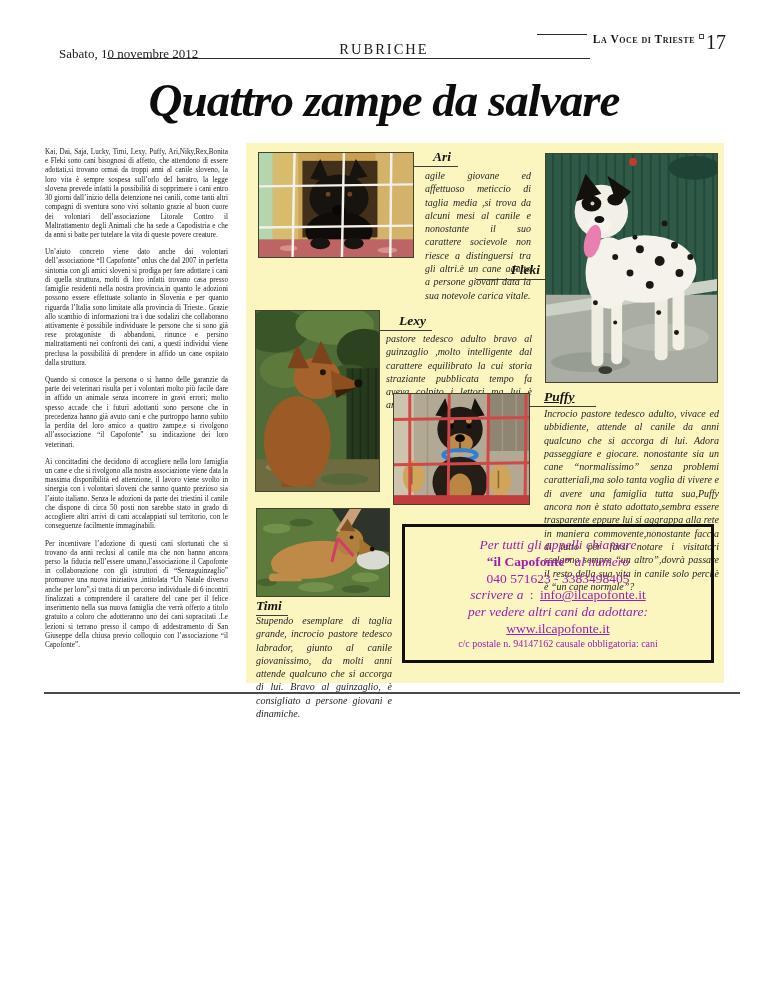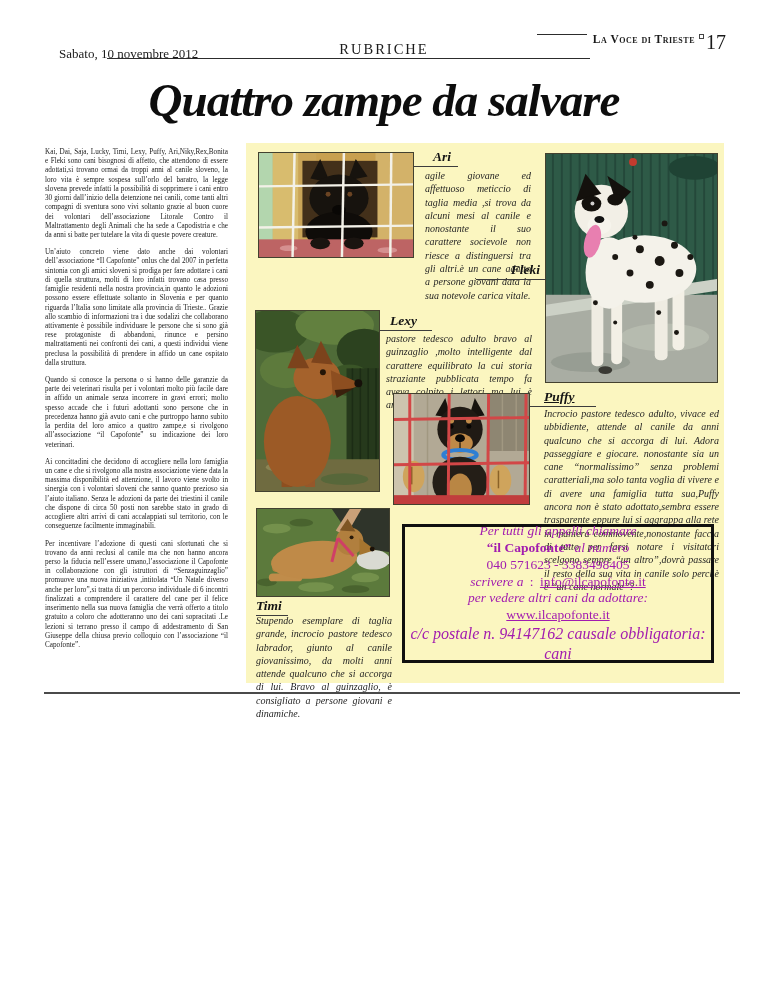--- a/index.html
+++ b/index.html
@@ -35,21 +35,21 @@
   .photo { position:absolute; border:1px solid #43412f; background:#888; }
   .photo svg { display:block; width:100%; height:100%; }
 
   .dog-title { position:absolute; font-size:13.5px; font-weight:bold; font-style:italic;
     line-height:1.1; border-bottom:1.4px solid #3c3c3c; padding-bottom:1px; color:#141414; }
   .dog-text { position:absolute; font-size:10px; line-height:1.33; text-align:justify; color:#1f1f1f;font-style:italic; }
 
   
   .t-ari   { left:168px; top:7px;   width:44px; padding-left:19px; }
   .t-fleki { left:230px; top:120px; width:69px; padding-right:5px; text-align:right; }
-  .t-lexy  { left:134px; top:171px; width:52px; padding-left:10px; }
+  .t-lexy  { left:134px; top:171px; width:52px; padding-left:19px; }
   .t-puffy { left:284px; top:247px; width:66px; padding-left:14px;text-decoration:underline; }
   .t-timi  { left:10px;  top:456px; width:32px; }
 
   
   .x-ari   { left:179px; top:26px;  width:106px; }
   .x-fleki { left:60px;  top:137px; width:234px; text-align:right; }
   .x-lexy  { left:140px; top:189px; width:146px; }
   .x-puffy { left:298px; top:264px; width:175px; }
   .x-timi  { left:10px;  top:471px; width:136px; }
 
@@ -62,21 +62,21 @@
 
   
   .contact { left:156px; top:381px; width:312px; height:139px; border:3px solid #101010;
     display:flex; flex-direction:column; align-items:center; justify-content:center;
     text-align:center; padding:6px 4px; }
   .cb { font-size:13.5px; line-height:1.24; color:#a21caf; }
   .it { font-style:italic; }
   .bd { font-weight:bold; }
   .ul { text-decoration:underline; }
   .cb-colon { margin:0 3px; }
-  .cb-postal { font-size:16px;font-style:italic; }
+  .cb-postal { font-size:10px; }
 
   .bottom-rule { left:44px; top:692px; width:696px; border-top:2px solid #4a4a4a; }
 </style>
 </head>
 <body>
 
 <div class="page">
 
   <div class="abs date">Sabato, 10 novembre 2012</div>
   <div class="abs head-rule"></div>

